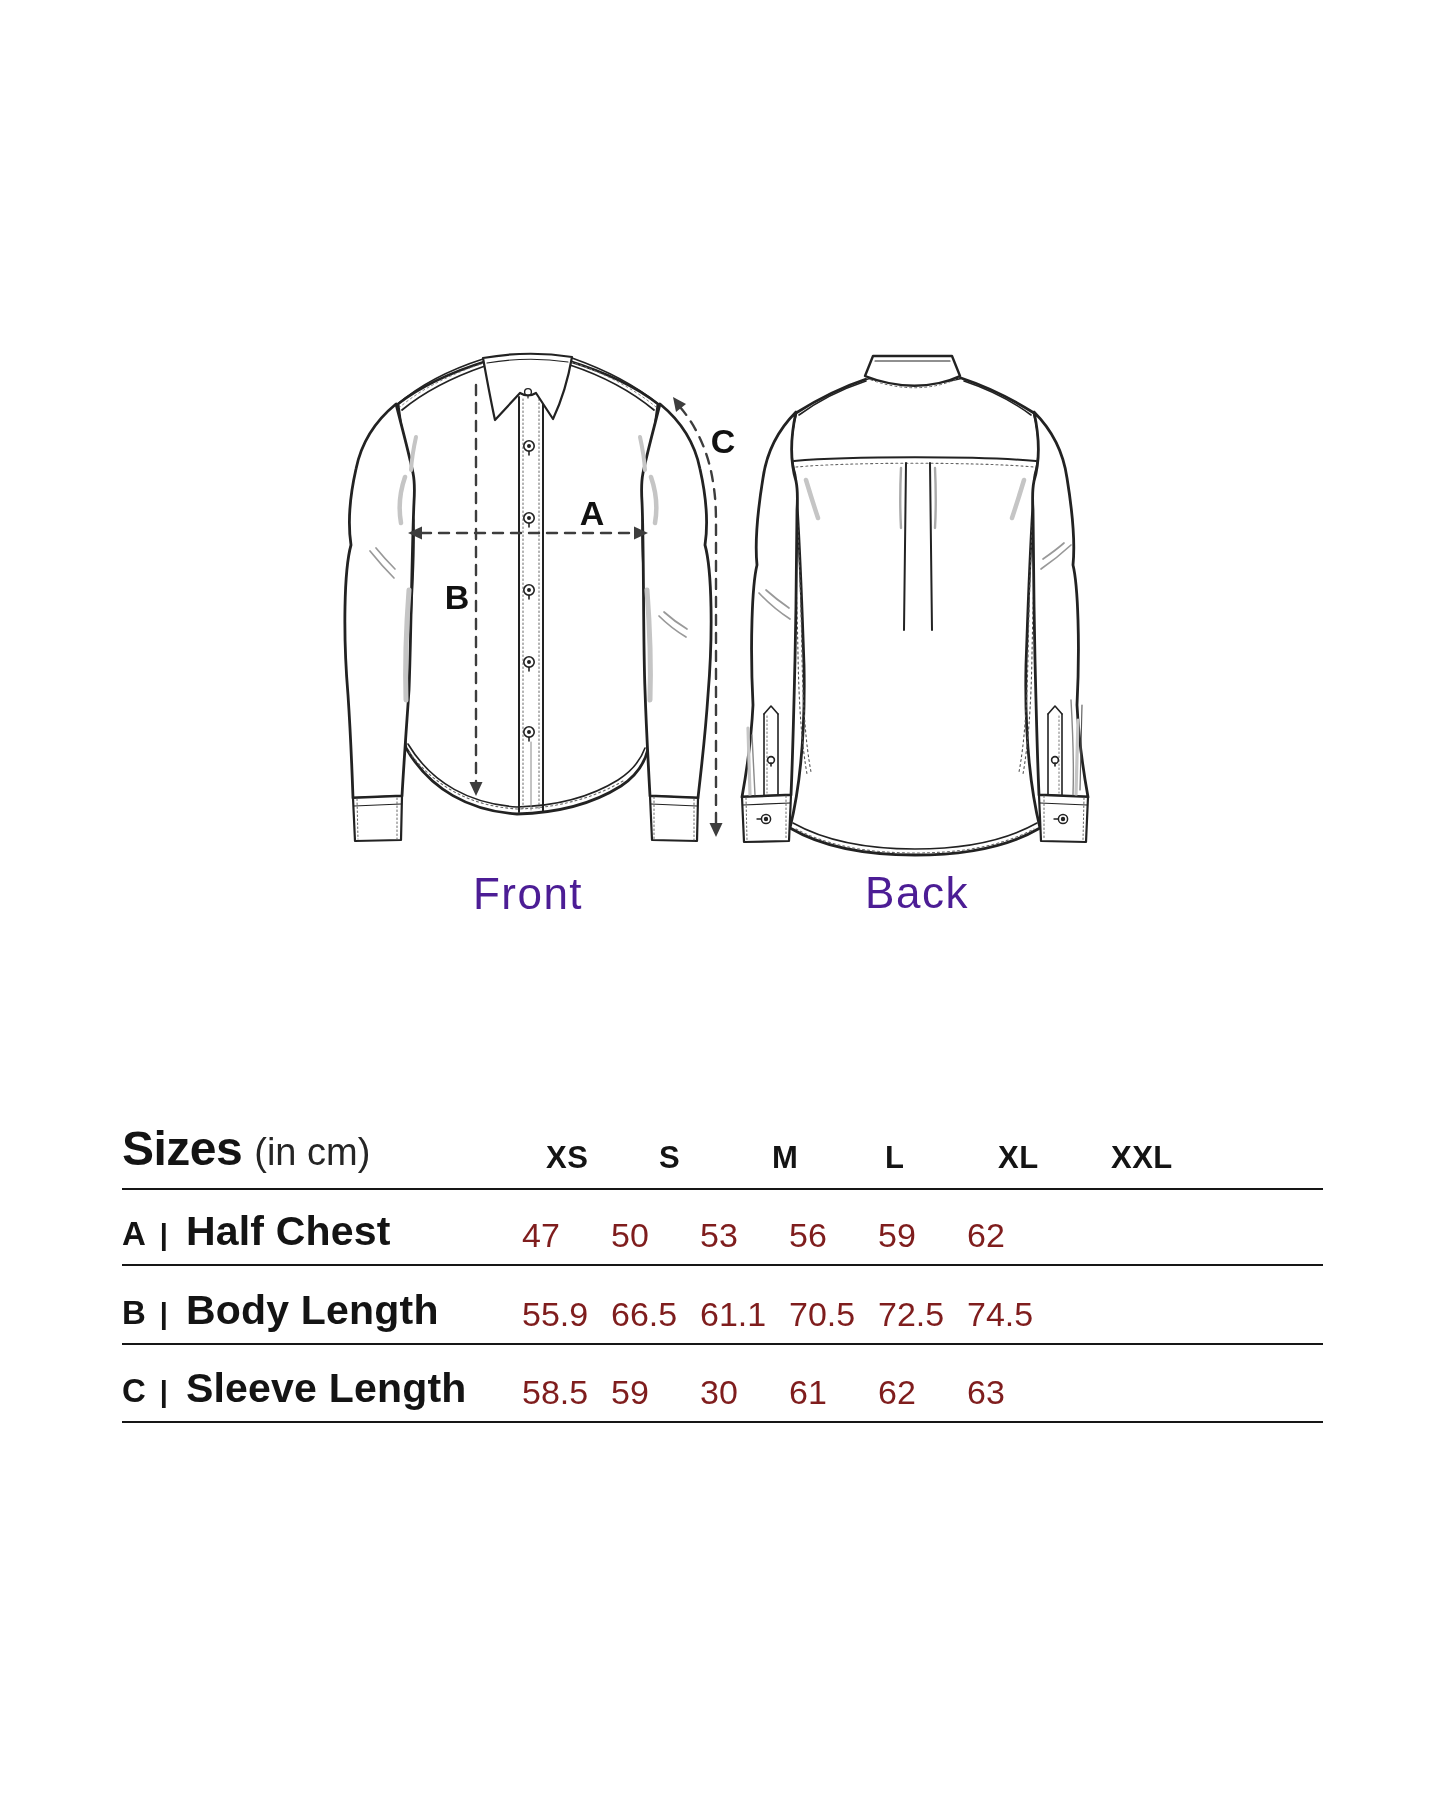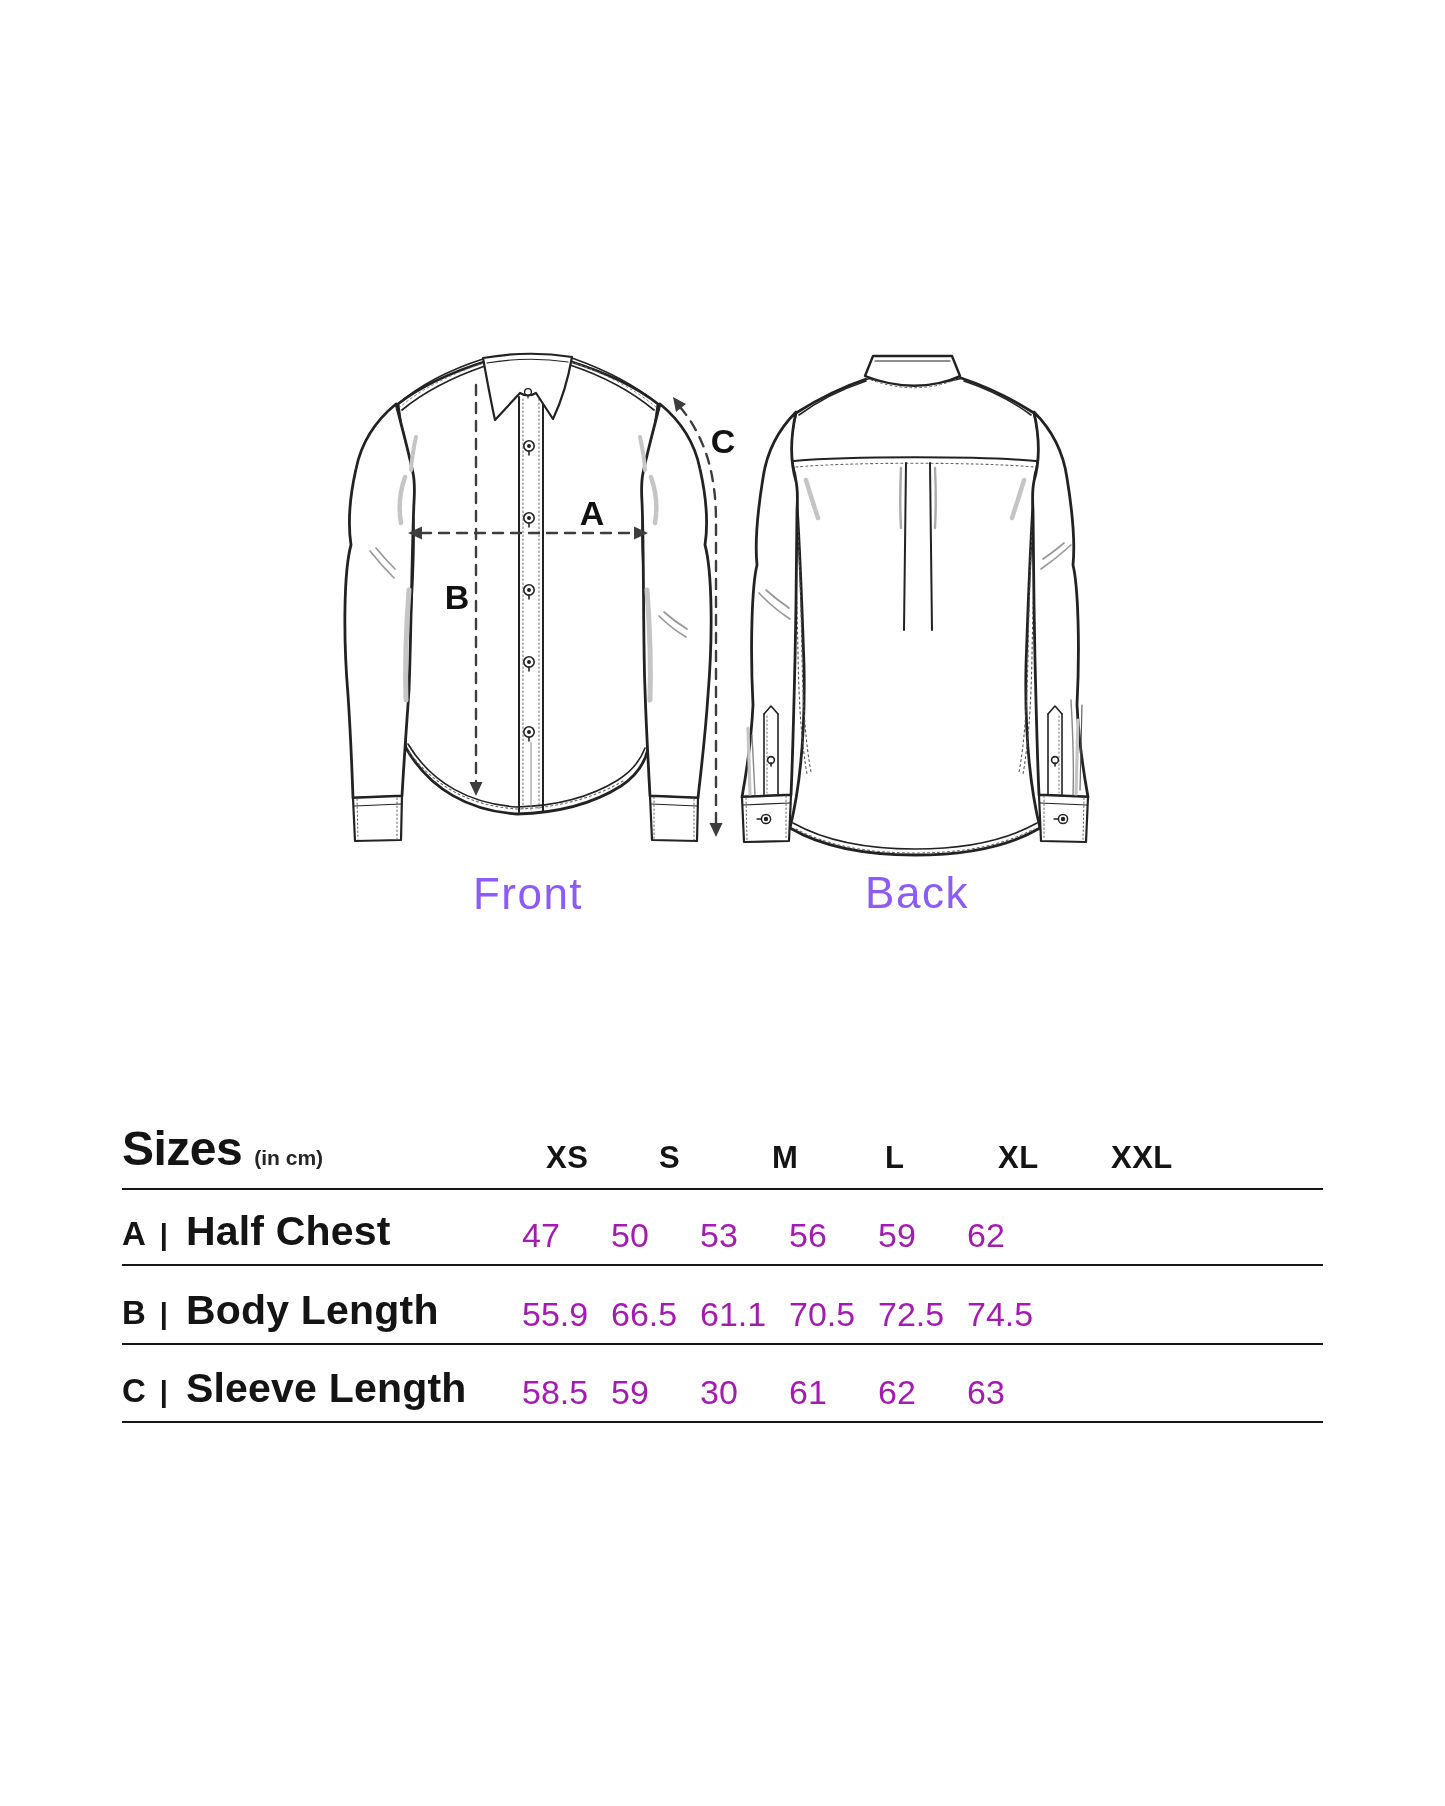--- a/index.html
+++ b/index.html
@@ -10,40 +10,40 @@
   .flat-svg{position:absolute; left:335px; top:330px; width:770px; height:560px;}
   .mlabel{
     position:absolute; font-weight:700; font-size:34px; color:#111;
     width:64px; text-align:center; line-height:38px;
   }
   .mlabel-a{left:560px; top:494px;}
   .mlabel-b{left:425px; top:578px;}
   .mlabel-c{left:691px; top:422px;}
   .view-label{
     position:absolute; width:240px; text-align:center;
-    font-size:44px; font-weight:400; color:#8b5cf6; letter-spacing:1.5px; line-height:50px;
+    font-size:44px; font-weight:400; color:#4c1d95; letter-spacing:1.5px; line-height:50px;
   }
   .view-label-front{left:408px; top:869px;}
   .view-label-back{left:797px; top:868px;}
 
   .size-table{position:absolute; left:122px; top:1126px; width:1201px; color:#141414;}
   .trow{display:flex; align-items:flex-end; border-bottom:2.5px solid #161616;}
   .trow.thead{height:64px; padding-bottom:12px; box-sizing:border-box;gap:24px;}
   .trow.tr-a{height:76px; padding-bottom:9px; box-sizing:border-box;}
   .trow.tr-b{height:79px; padding-bottom:9px; box-sizing:border-box;}
   .trow.tr-c{height:78px; padding-bottom:9px; box-sizing:border-box;}
   .label-cell{width:400px; display:flex; align-items:baseline; white-space:nowrap;}
   .sizes-title{font-size:48px; font-weight:700; letter-spacing:-0.5px;}
-  .sizes-sub{font-size:21px; font-weight:700; margin-left:12px; color:#252525;}
+  .sizes-sub{font-size:38px; font-weight:400; margin-left:12px; color:#252525;}
   .col-cell{width:89px; }
   .col-header{font-size:31px; font-weight:700; letter-spacing:0.5px;}
   .row-key{font-size:33px; font-weight:700;}
   .row-sep{font-size:29px; font-weight:700; margin:0 18px 0 14px;}
   .row-name{font-size:41px; font-weight:700; letter-spacing:0.2px;}
-  .val{font-size:34px; font-weight:400; color:#a21caf;margin-top:44px;}
+  .val{font-size:34px; font-weight:400; color:#7f1d1d;margin-top:44px;}
 </style>
 </head>
 <body>
 
 <div class="page">
 
   <svg class="flat-svg" viewBox="335 330 770 560" xmlns="http://www.w3.org/2000/svg" fill="none" stroke-linecap="round" stroke-linejoin="round">
 
     <g stroke="#222222">
 

